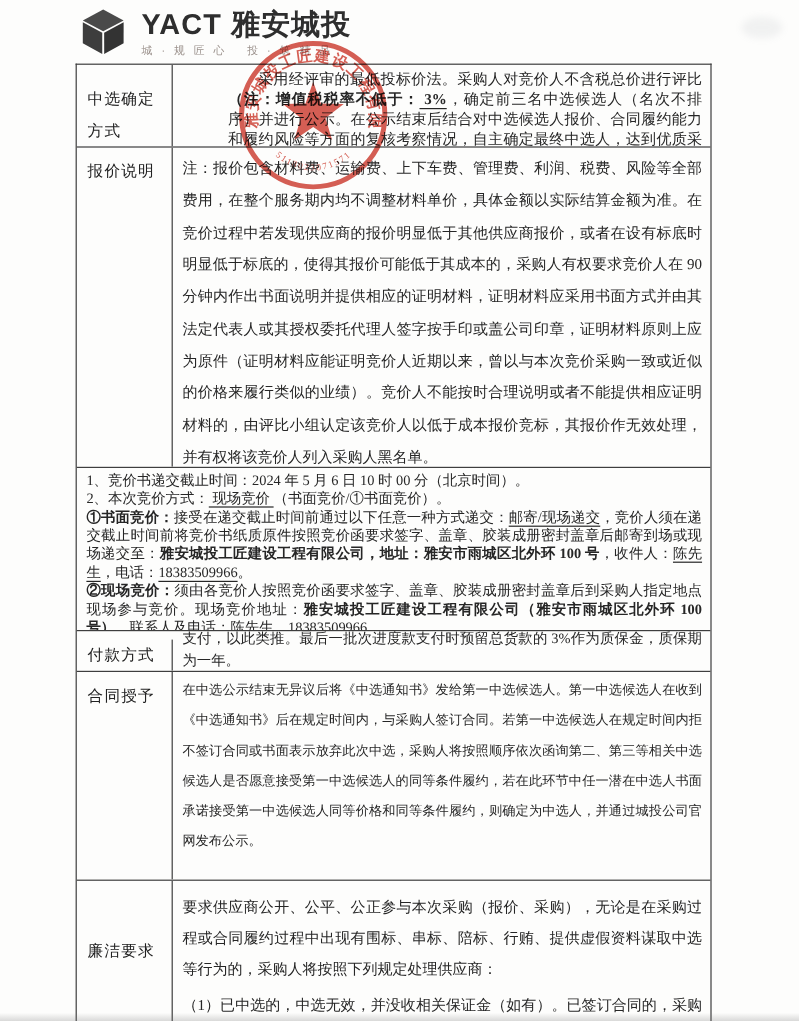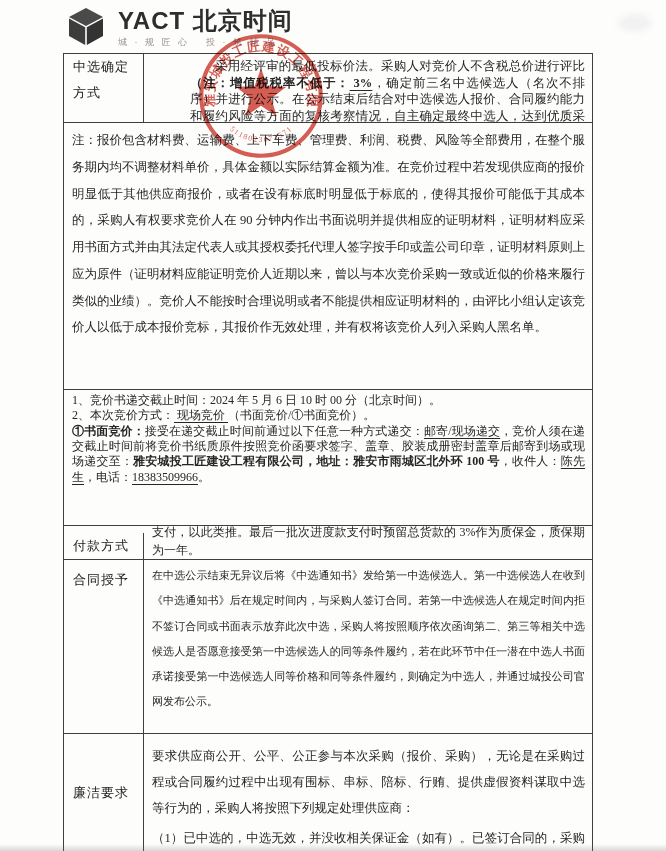--- a/index.html
+++ b/index.html
@@ -40,21 +40,21 @@
     width:68px;margin-left:9px;font-size:13px;letter-spacing:1px;
     line-height:2.0;color:#222;
   }
   .cell-content{flex:1;box-sizing:border-box;padding:0 7px 0 8px;text-align:justify;}
   .para{margin:0;}
   .para.indent{text-indent:2em;}
   .seg.bold{font-weight:bold;}
   .seg.underline{text-decoration:underline;text-underline-offset:3px;}
   
   .trow-zhongxuan{height:68px;}
-  .trow-zhongxuan .cell-label{align-items:flex-start;}
+  .trow-zhongxuan .cell-label{align-items:flex-end;}
   .trow-zhongxuan .cell-content{font-size:12.5px;line-height:1.32;padding-top:4px;margin-left:38px;}
   .trow-baojia{height:267px;}
   .trow-baojia .label-text{margin-top:7px;}
   .trow-baojia .cell-content{font-size:12.5px;line-height:2.14;padding-top:4px;}
   .trow-jingjia{height:136px;}
   .trow-jingjia .label-text{margin-top:5px;line-height:2.1;}
   .trow-jingjia .cell-content{font-size:12px;line-height:1.28;padding-top:3px;font-family:Liberation Serif, serif;}
   .trow-fukuan{height:34px;align-items:flex-end;}
   .trow-fukuan .cell-label{align-items:center;}
   .trow-fukuan .cell-content{font-size:12px;line-height:1.5;padding-top:1px;}
@@ -79,45 +79,49 @@
 
 <div>
 
   <div class="logo">
     <svg class="cube" viewBox="0 0 44 44">
       <polygon points="22,3 39,12 22,21 5,12" fill="#4a4a4a"></polygon>
       <polygon points="39,13.5 39,31 22.8,40 22.8,22.3" fill="#333333"></polygon>
       <polygon points="5,13.5 21.2,22.3 21.2,40 5,31" fill="#3d3d3d"></polygon>
     </svg>
     <div class="brandcol">
-      <div class="brand">YACT 北京时间</div>
+      <div class="brand">YACT 雅安城投</div>
       <div class="slogan">城 · 规 匠 心　 投 · 筑 精 品</div>
     </div>
   </div>
   <div class="smudge"></div>
 
   <div class="tbl">
       <div class="trow trow-zhongxuan">
         <div class="cell-label">
           <div class="label-text">中选确定方式</div>
         </div>
         <div class="cell-content">
           <p class="para indent"><span class="seg">采用经评审的最低投标价法。采购人对竞价人不含税总价进行评比</span><span class="seg bold">（注：增值税税率不低于：</span><span class="seg bold underline"> 3%</span><span class="seg">，确定前三名中选候选人（名次不排序）并进行公示。在公示结束后结合对中选候选人报价、合同履约能力和履约风险等方面的复核考察情况，自主确定最终中选人，达到优质采购的目的。</span></p>
         </div>
       </div>
       <div class="trow trow-baojia">
+        <div class="cell-label">
+          <div class="label-text">报价说明</div>
+        </div>
         <div class="cell-content">
           <p class="para"><span class="seg">注：报价包含材料费、运输费、上下车费、管理费、利润、税费、风险等全部费用，在整个服务期内均不调整材料单价，具体金额以实际结算金额为准。在竞价过程中若发现供应商的报价明显低于其他供应商报价，或者在设有标底时明显低于标底的，使得其报价可能低于其成本的，采购人有权要求竞价人在 90 分钟内作出书面说明并提供相应的证明材料，证明材料应采用书面方式并由其法定代表人或其授权委托代理人签字按手印或盖公司印章，证明材料原则上应为原件（证明材料应能证明竞价人近期以来，曾以与本次竞价采购一致或近似的价格来履行类似的业绩）。竞价人不能按时合理说明或者不能提供相应证明材料的，由评比小组认定该竞价人以低于成本报价竞标，其报价作无效处理，并有权将该竞价人列入采购人黑名单。</span></p>
         </div>
       </div>
       <div class="trow trow-jingjia">
         <div class="cell-content">
           <p class="para"><span class="seg">1、竞价书递交截止时间：2024 年 5 月 6 日 10 时 00 分（北京时间）。</span></p>
           <p class="para"><span class="seg">2、本次竞价方式：</span><span class="seg underline"> 现场竞价 </span><span class="seg">（书面竞价/①书面竞价）。</span></p>
           <p class="para"><span class="seg bold">①书面竞价：</span><span class="seg">接受在递交截止时间前通过以下任意一种方式递交：</span><span class="seg underline">邮寄/现场递交</span><span class="seg">，竞价人须在递交截止时间前将竞价书纸质原件按照竞价函要求签字、盖章、胶装成册密封盖章后邮寄到场或现场递交至：</span><span class="seg bold">雅安城投工匠建设工程有限公司，地址：雅安市雨城区北外环 100 号</span><span class="seg">，收件人：</span><span class="seg underline">陈先生</span><span class="seg">，电话：</span><span class="seg underline">18383509966</span><span class="seg">。</span></p>
+          <p class="para"><span class="seg bold">②现场竞价：</span><span class="seg">须由各竞价人按照竞价函要求签字、盖章、胶装成册密封盖章后到采购人指定地点现场参与竞价。现场竞价地址：</span><span class="seg bold">雅安城投工匠建设工程有限公司（雅安市雨城区北外环 100 号）</span><span class="seg">，联系人及电话：</span><span class="seg underline">陈先生，18383509966</span><span class="seg">。</span></p>
         </div>
       </div>
       <div class="trow trow-fukuan">
         <div class="cell-label">
           <div class="label-text">付款方式</div>
         </div>
         <div class="cell-content">
           <p class="para"><span class="seg">按季度支付乙方已验收合格货物价款的 80%；剩余 20%滚动至下一支付季度进行支付，以此类推。最后一批次进度款支付时预留总货款的 3%作为质保金，质保期为一年。</span></p>
         </div>
       </div>

